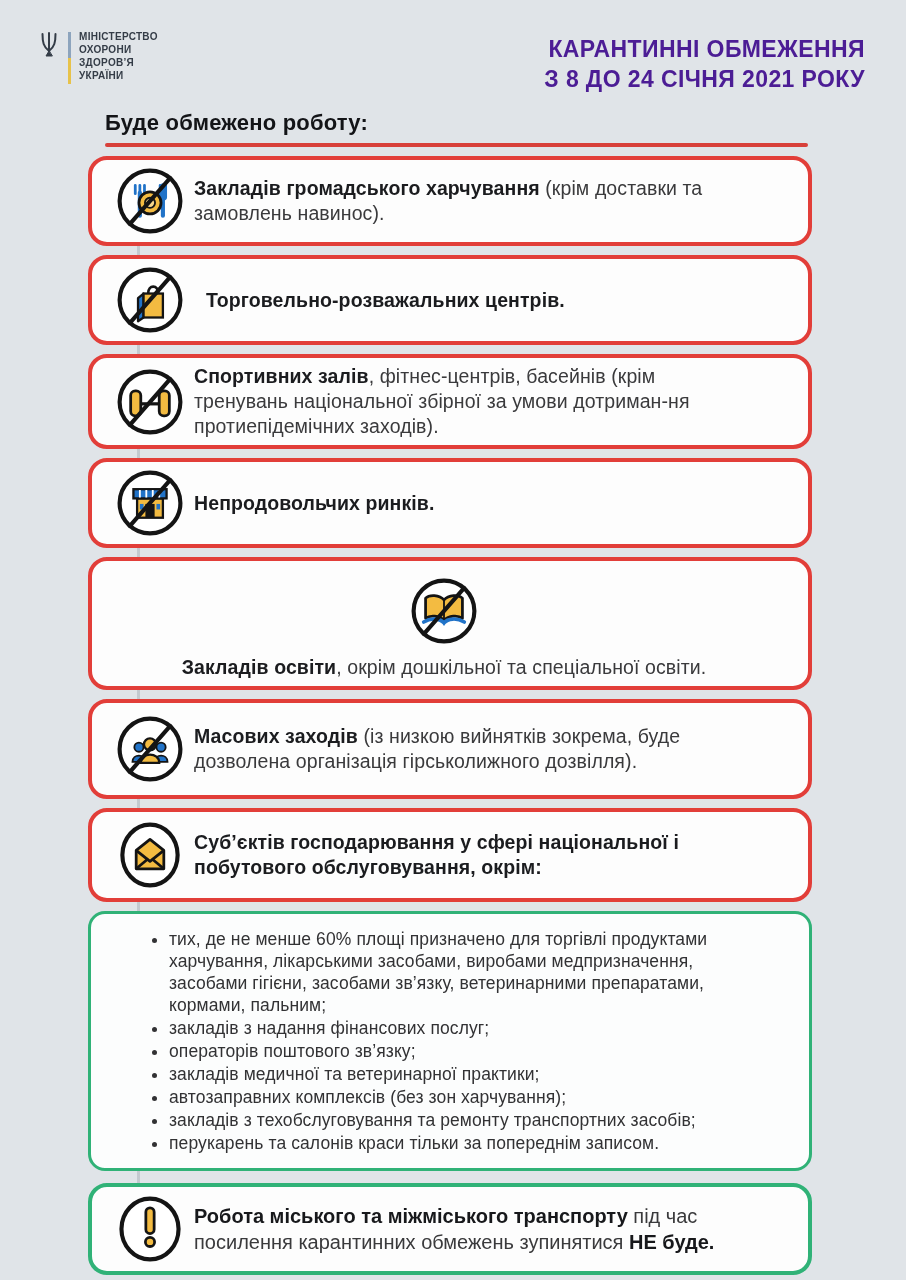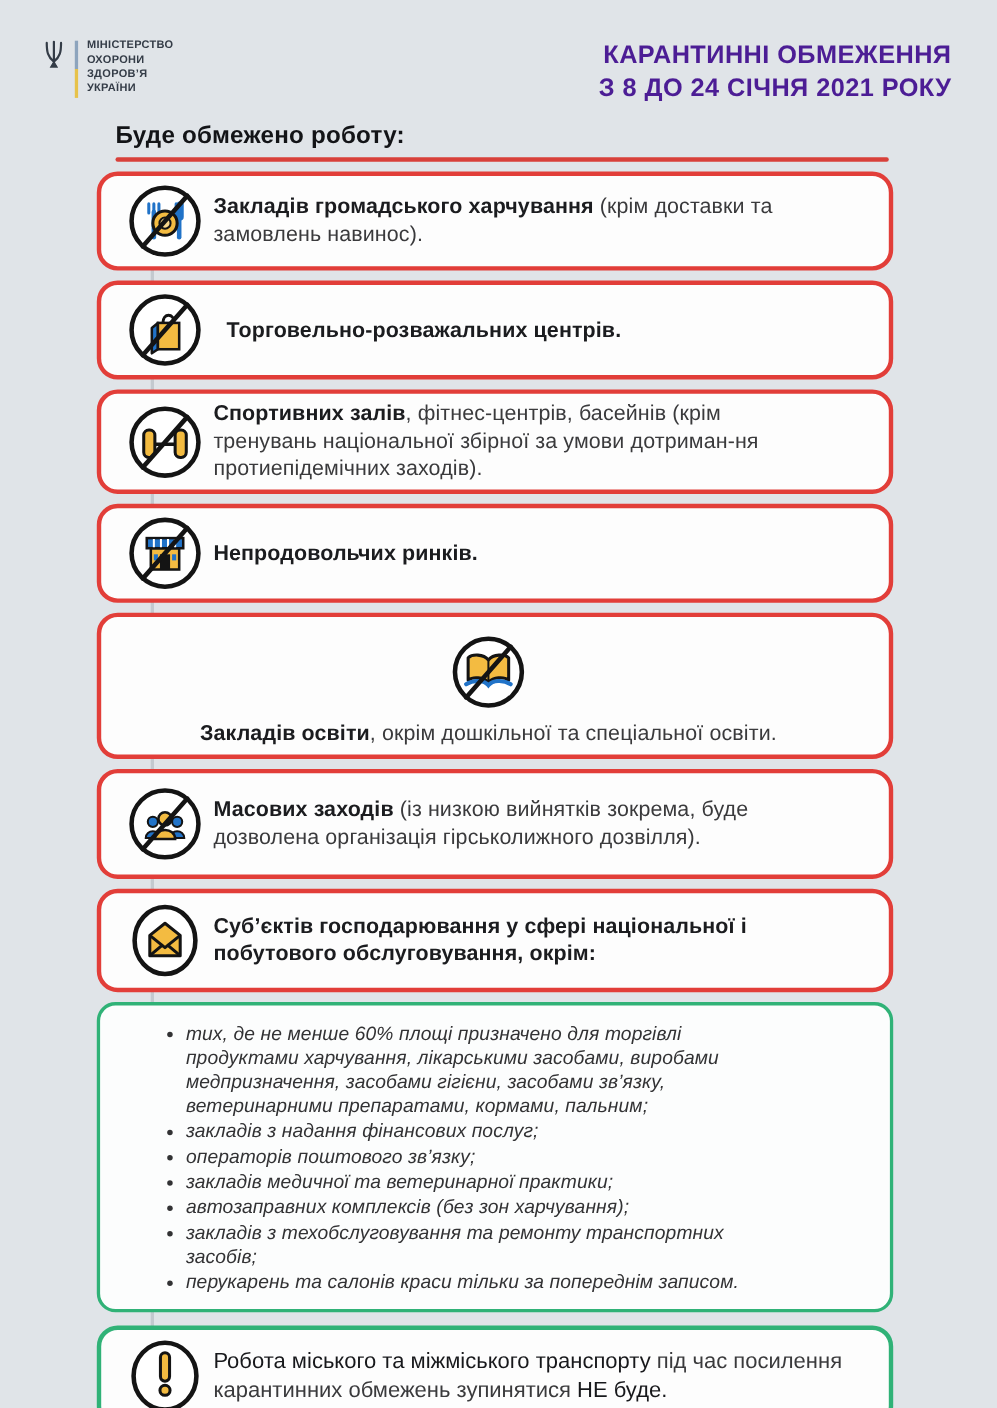--- a/index.html
+++ b/index.html
@@ -5,21 +5,21 @@
   html,body{margin:0;padding:0;}
   body{
     width:906px;height:1280px;
     background:#e0e4e8;
     overflow:hidden;
     font-family:"Liberation Sans","DejaVu Sans",sans-serif;
     color:#161616;
     position:relative;
   }
   
-  .header{display:flex;justify-content:space-between;align-items:center;padding:30px 41px 0 38px;}
+  .header{display:flex;justify-content:space-between;align-items:flex-start;padding:30px 41px 0 38px;}
   .ministry{display:flex;align-items:flex-start;gap:8px;}
   .ministry .bar{width:3px;height:52px;background:linear-gradient(#8da4bd 0 50%,#e7c24a 50% 100%);margin-top:2px;}
   .ministry .mtext{font-size:10px;font-weight:700;line-height:13px;color:#343c47;letter-spacing:.3px;}
   .doc-title{text-align:right;font-weight:800;font-size:23px;line-height:30px;letter-spacing:.4px;color:#4c1d95;margin-top:4px;}
   
   .content{position:relative;margin:16px 0 0 88px;width:724px;}
   .section-heading{margin-left:17px;font-size:22px;font-weight:700;color:#131417;letter-spacing:.2px;}
   .heading-rule{margin:7px 0 9px 17px;width:703px;height:4px;background:#d8403a;border-radius:2px;}
   
   .connector{position:absolute;left:49px;top:60px;bottom:70px;width:3px;background:#c3c9cf;z-index:0;}
@@ -39,31 +39,31 @@
   .card .txt b{color:#1b1c1f;font-weight:800;}
   .h-c1{min-height:86px;} .h-c2{min-height:74px;gap:12px;} .h-c3{min-height:94px;} .h-c4{min-height:70px;}
   .h-c5{min-height:82px;flex-direction:column;} .h-c6{min-height:100px;} .h-c7{min-height:94px;}
   
   .exceptions{
     position:relative;z-index:1;box-sizing:border-box;
     background:#fcfdfd;border:3.5px solid #30b277;border-radius:17px;
     margin-top:6px;padding:13px 34px 13px 60px;
   }
   .exceptions ul{margin:0;padding-left:18px;}
-  .exceptions li{font-size:17.5px;line-height:22px;color:#323234;margin:1px 0;max-width:540px;letter-spacing:.1px;font-style:italic;}
+  .exceptions li{font-size:17.5px;line-height:22px;color:#323234;margin:1px 0;max-width:540px;letter-spacing:.1px;}
   
   .transport{
     position:relative;z-index:1;box-sizing:border-box;
     background:#fdfdfd;border:4px solid #30b277;border-radius:19px;
     display:flex;align-items:center;min-height:92px;
     margin-top:12px;padding:6px 24px 6px 14px;
   }
   .transport .icon-wrap{flex:0 0 88px;display:flex;align-items:center;justify-content:center;}
   .transport .txt{font-size:20px;line-height:26px;color:#3a3a3c;max-width:600px;}
-  .transport .txt b{color:#17181b;font-weight:400;}
+  .transport .txt b{color:#17181b;font-weight:700;}
   
   .footer{display:flex;justify-content:space-between;align-items:center;margin-top:16px;padding:0 40px 0 38px;}
   .credit{display:flex;gap:10px;align-items:center;}
   .credit .bar{width:2px;height:46px;background:#15161a;}
   .credit .ctext{font-size:17px;font-weight:700;line-height:21px;color:#0e0f12;letter-spacing:.2px;}
   .social{display:flex;align-items:center;gap:17px;}
   .channel{font-size:19px;font-weight:700;color:#0e0f12;letter-spacing:.3px;margin-right:4px;}
   .soc-btn{width:40px;height:40px;border-radius:50%;background:#0d0e10;display:flex;align-items:center;justify-content:center;}
   svg{display:block;}
 </style>

